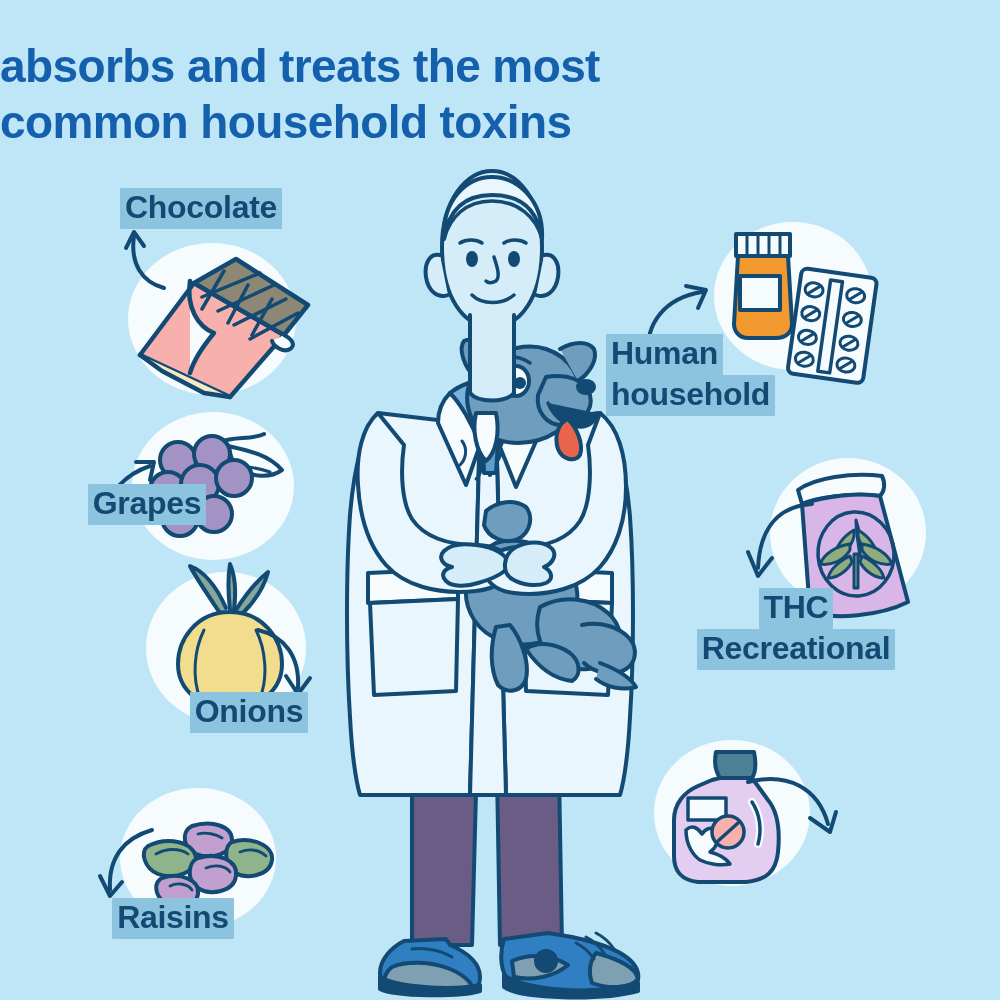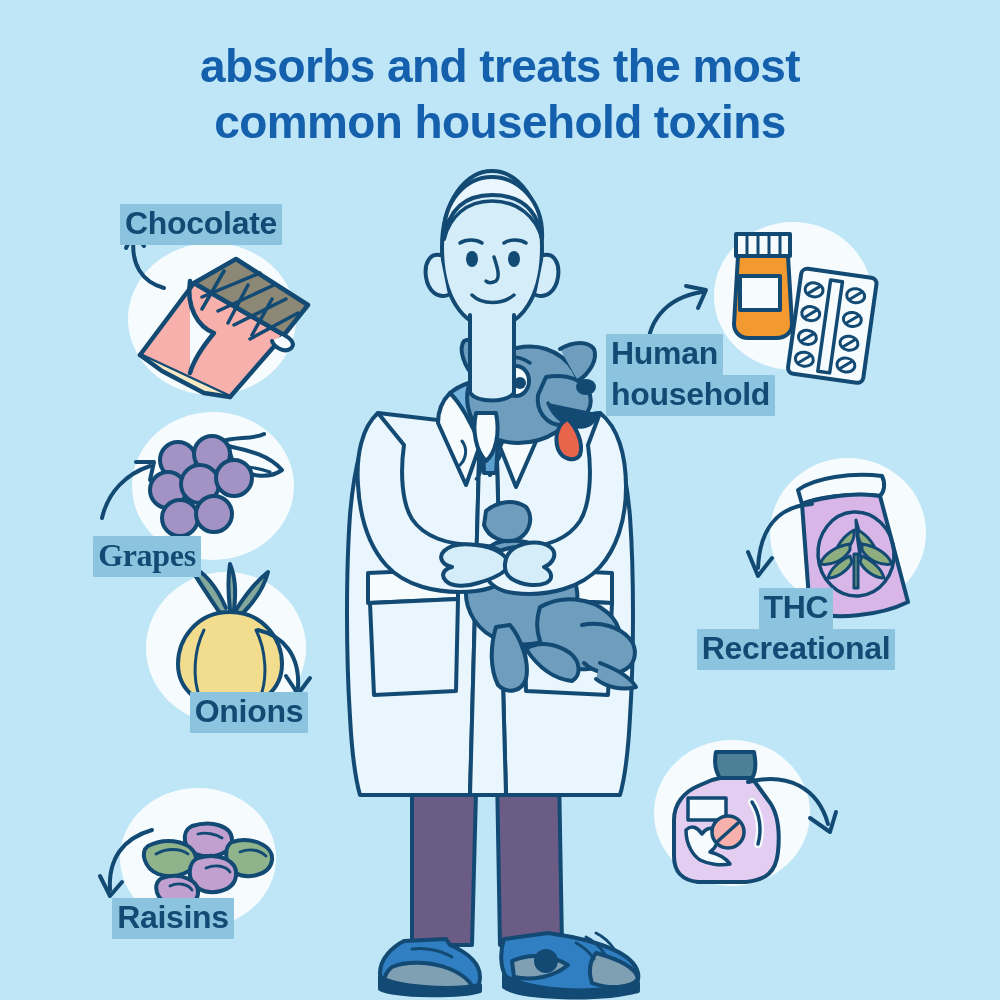--- a/index.html
+++ b/index.html
@@ -15,21 +15,21 @@
     overflow: hidden;
     font-family: "Liberation Sans", sans-serif;
   }
 
   
   #title {
     position: absolute;
     left: 0;
     top: 38px;
     width: 1000px;
-    text-align: center;
+    text-align: left;
     color: #1560ad;
     font-family: "Liberation Sans", sans-serif;
     font-weight: bold;
     font-size: 46px;
     line-height: 1.22;
     letter-spacing: -0.6px;
   }
   #title .tline { display: block; }
 
   
@@ -264,25 +264,25 @@
     </g>
   </svg>
 
   <svg class="arrow" style="left:744px; top:768px;" width="96" height="76" viewBox="0 0 96 76">
     <g stroke="#124a74" stroke-width="4" fill="none" stroke-linecap="round" stroke-linejoin="round">
       <path d="M4 14 C44 4 74 20 84 56"></path>
       <path d="M66 50 L86 64 L92 44"></path>
     </g>
   </svg>
 
-  <div class="label al-center" style="left:96px; top:204px; width:210px;">
+  <div class="label al-center" style="left:96px; top:188px; width:210px;">
     <span class="lline"><span>Chocolate</span></span>
   </div>
 
-  <div class="label al-center" style="left:72px; top:536px; width:150px;font-family:Liberation Serif, serif;">
+  <div class="label al-center" style="left:72px; top:484px; width:150px;">
     <span class="lline"><span>Grapes</span></span>
   </div>
 
   <div class="label al-center" style="left:174px; top:692px; width:150px;">
     <span class="lline"><span>Onions</span></span>
   </div>
 
   <div class="label al-center" style="left:98px; top:898px; width:150px;">
     <span class="lline"><span>Raisins</span></span>
   </div>

